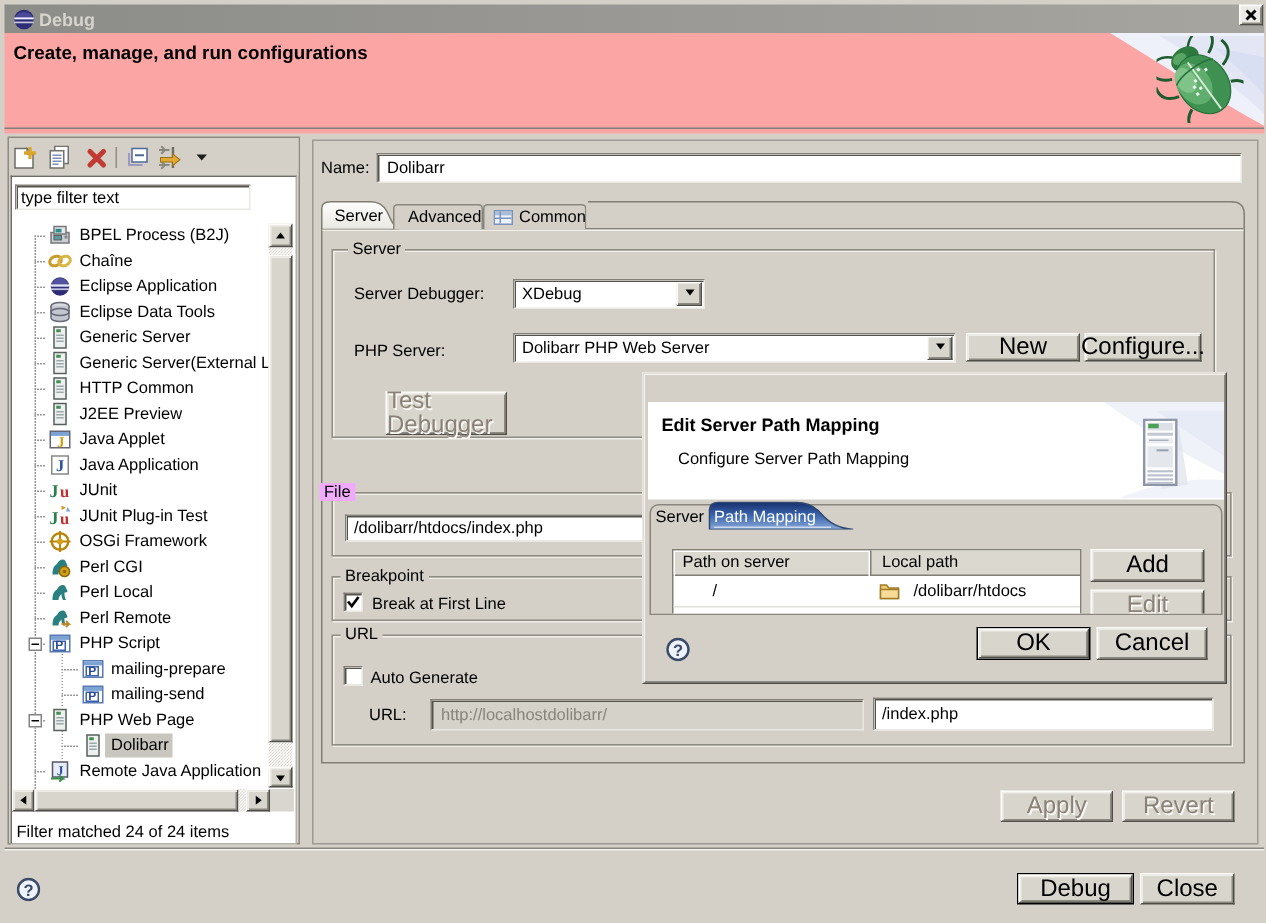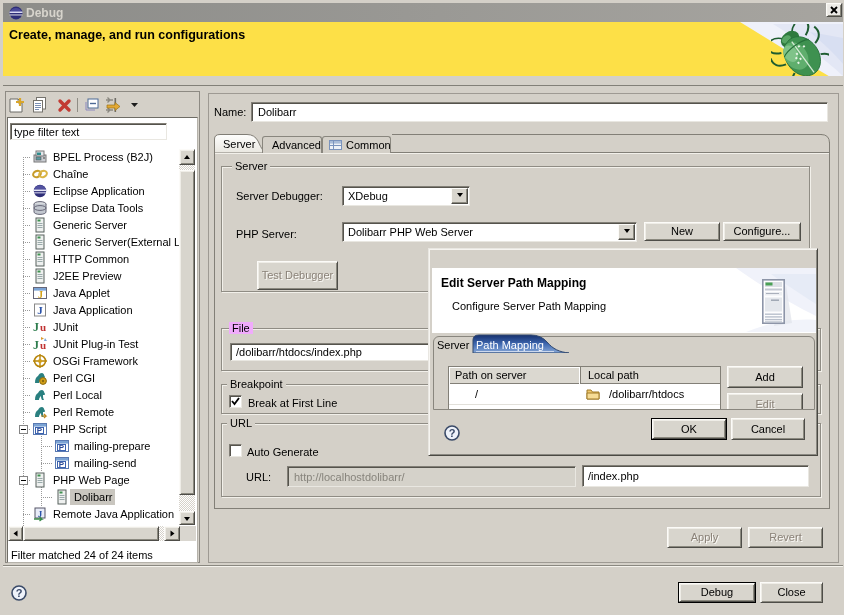--- a/index.html
+++ b/index.html
@@ -1,18 +1,18 @@
 <!DOCTYPE html>
 <html><head><meta charset="utf-8"><style>
 *{margin:0;padding:0;box-sizing:border-box}
 html,body{width:844px;height:615px}
 body{position:relative;font-family:"Liberation Sans",sans-serif;font-size:11px;color:#000;background:#d4d0c8;overflow:hidden;border:1px solid #d4d0c8;-webkit-font-smoothing:antialiased}
 .abs{position:absolute}
 .raised{background:#d8d5cd;border:1px solid;border-color:#fcfbf8 #4e4d48 #4e4d48 #fcfbf8;box-shadow:inset 1px 1px 0 #efede7,inset -1px -1px 0 #8b897f}
-.btn{display:flex;align-items:center;justify-content:center;font-size:11px;color:#000;line-height:1}
+.btn{display:flex;align-items:center;justify-content:center;font-size:16px;color:#000;line-height:1}
 .sunk{background:#fff;border:1px solid;border-color:#827f77 #e9e7e1 #e9e7e1 #827f77;box-shadow:inset 1px 1px 0 #55534c}
 .grp{border:1px solid #8f8c84;box-shadow:1px 1px 0 #f2f0ea,inset 1px 1px 0 #f2f0ea}
 .lab{position:absolute;font-size:11px;white-space:nowrap}
 .cb{position:absolute;width:13px;height:13px;background:#fff;border:1px solid;border-color:#807d75 #e9e7e1 #e9e7e1 #807d75;box-shadow:inset 1px 1px 0 #55534c}
 .tab2{background:#d4d0c8;border:1px solid #89867e;border-bottom:none;border-radius:3px 3px 0 0}
 .combo-a{position:absolute;top:1px;right:1px;width:17px;bottom:1px;background:#d8d5cd;border:1px solid;border-color:#fcfbf8 #4e4d48 #4e4d48 #fcfbf8;box-shadow:inset -1px -1px 0 #8b897f;display:flex;align-items:center;justify-content:center}
 .arr{width:0;height:0;border:3.5px solid transparent;border-top:4.5px solid #000;margin-top:4px}
 .dis{color:#87847c}
 .disb{color:#8a8278;text-shadow:1px 1px 0 #fbfaf7}
 </style></head><body>
@@ -25,21 +25,21 @@
     <rect x="0.5" y="8.4" width="13" height="1.1" fill="#ccd"></rect>
   </svg>
   <span class="abs" style="left:23px;top:3px;font-weight:bold;font-size:12px;color:#d7d4cc">Debug</span>
   <div class="abs raised btn" style="right:1px;top:0;width:16px;height:14px;background:#eceae6">
       <svg width="8" height="8" viewBox="0 0 8 8">
         <path d="M1,1 L7,7 M7,1 L1,7" stroke="#000" stroke-width="1.9"></path>
       </svg>
     </div>
 </div>
 
-<div class="abs" style="left:2px;top:21px;width:840px;height:54px;background:#fde047;overflow:hidden">
+<div class="abs" style="left:2px;top:21px;width:840px;height:67px;background:#fca5a5;overflow:hidden">
   <svg class="abs" style="right:0;top:0" width="115" height="63" viewBox="0 0 115 63">
     <path d="M115,0 L12,0 C45,20 82,44 115,62 Z" fill="#eff1fa"></path>
     <path d="M115,2 L45,2 C72,18 98,38 115,54 Z" fill="#e3e7f5"></path>
     <path d="M115,16 L82,10 C96,22 107,32 115,42 Z" fill="#d8dff2"></path>
   </svg>
   <span class="abs" style="left:6px;top:6px;font-weight:bold;font-size:12.5px">Create, manage, and run configurations</span>
 
   <svg class="abs" style="left:768px;top:2px" width="58" height="58" viewBox="0 0 58 58">
     <g transform="rotate(-36 29 29)">
       <g stroke="#1e5c30" stroke-width="2" fill="none">
@@ -374,21 +374,21 @@
     <div class="combo-a">
       <span class="arr" style="margin-top:1px"></span>
     </div>
   </div>
 <span class="abs lab" style="left:347px;top:225px">Dolibarr PHP Web Server</span>
 <div class="abs raised btn" style="left:643px;top:221px;width:76px;height:19px">New</div>
 <div class="abs raised btn" style="left:722px;top:221px;width:78px;height:19px">Configure...</div>
 <div class="abs raised btn disb" style="left:256px;top:260px;width:81px;height:29px">Test Debugger</div>
 
 <div class="abs grp" style="left:220px;top:327px;width:600px;height:43px"></div>
-<span class="abs lab" style="left:228px;top:321px;background:#f0abfc;padding:0 3px">File</span>
+<span class="abs lab" style="left:212px;top:321px;background:#f0abfc;padding:0 3px">File</span>
 <div class="abs sunk" style="left:229px;top:342px;width:579px;height:18px"></div>
 <span class="abs lab" style="left:235px;top:345px">/dolibarr/htdocs/index.php</span>
 
 <div class="abs grp" style="left:220px;top:383px;width:600px;height:30px"></div>
 <span class="abs lab" style="left:226px;top:377px;background:#d4d0c8;padding:0 3px">Breakpoint</span>
 <div class="cb" style="left:228px;top:394px"></div>
 <svg class="abs" style="left:230px;top:396px" width="9" height="9" viewBox="0 0 9 9">
     <path d="M1,4 L3.5,7 L8,1" stroke="#000" stroke-width="1.8" fill="none"></path>
   </svg>
 <span class="abs lab" style="left:247px;top:396px">Break at First Line</span>

